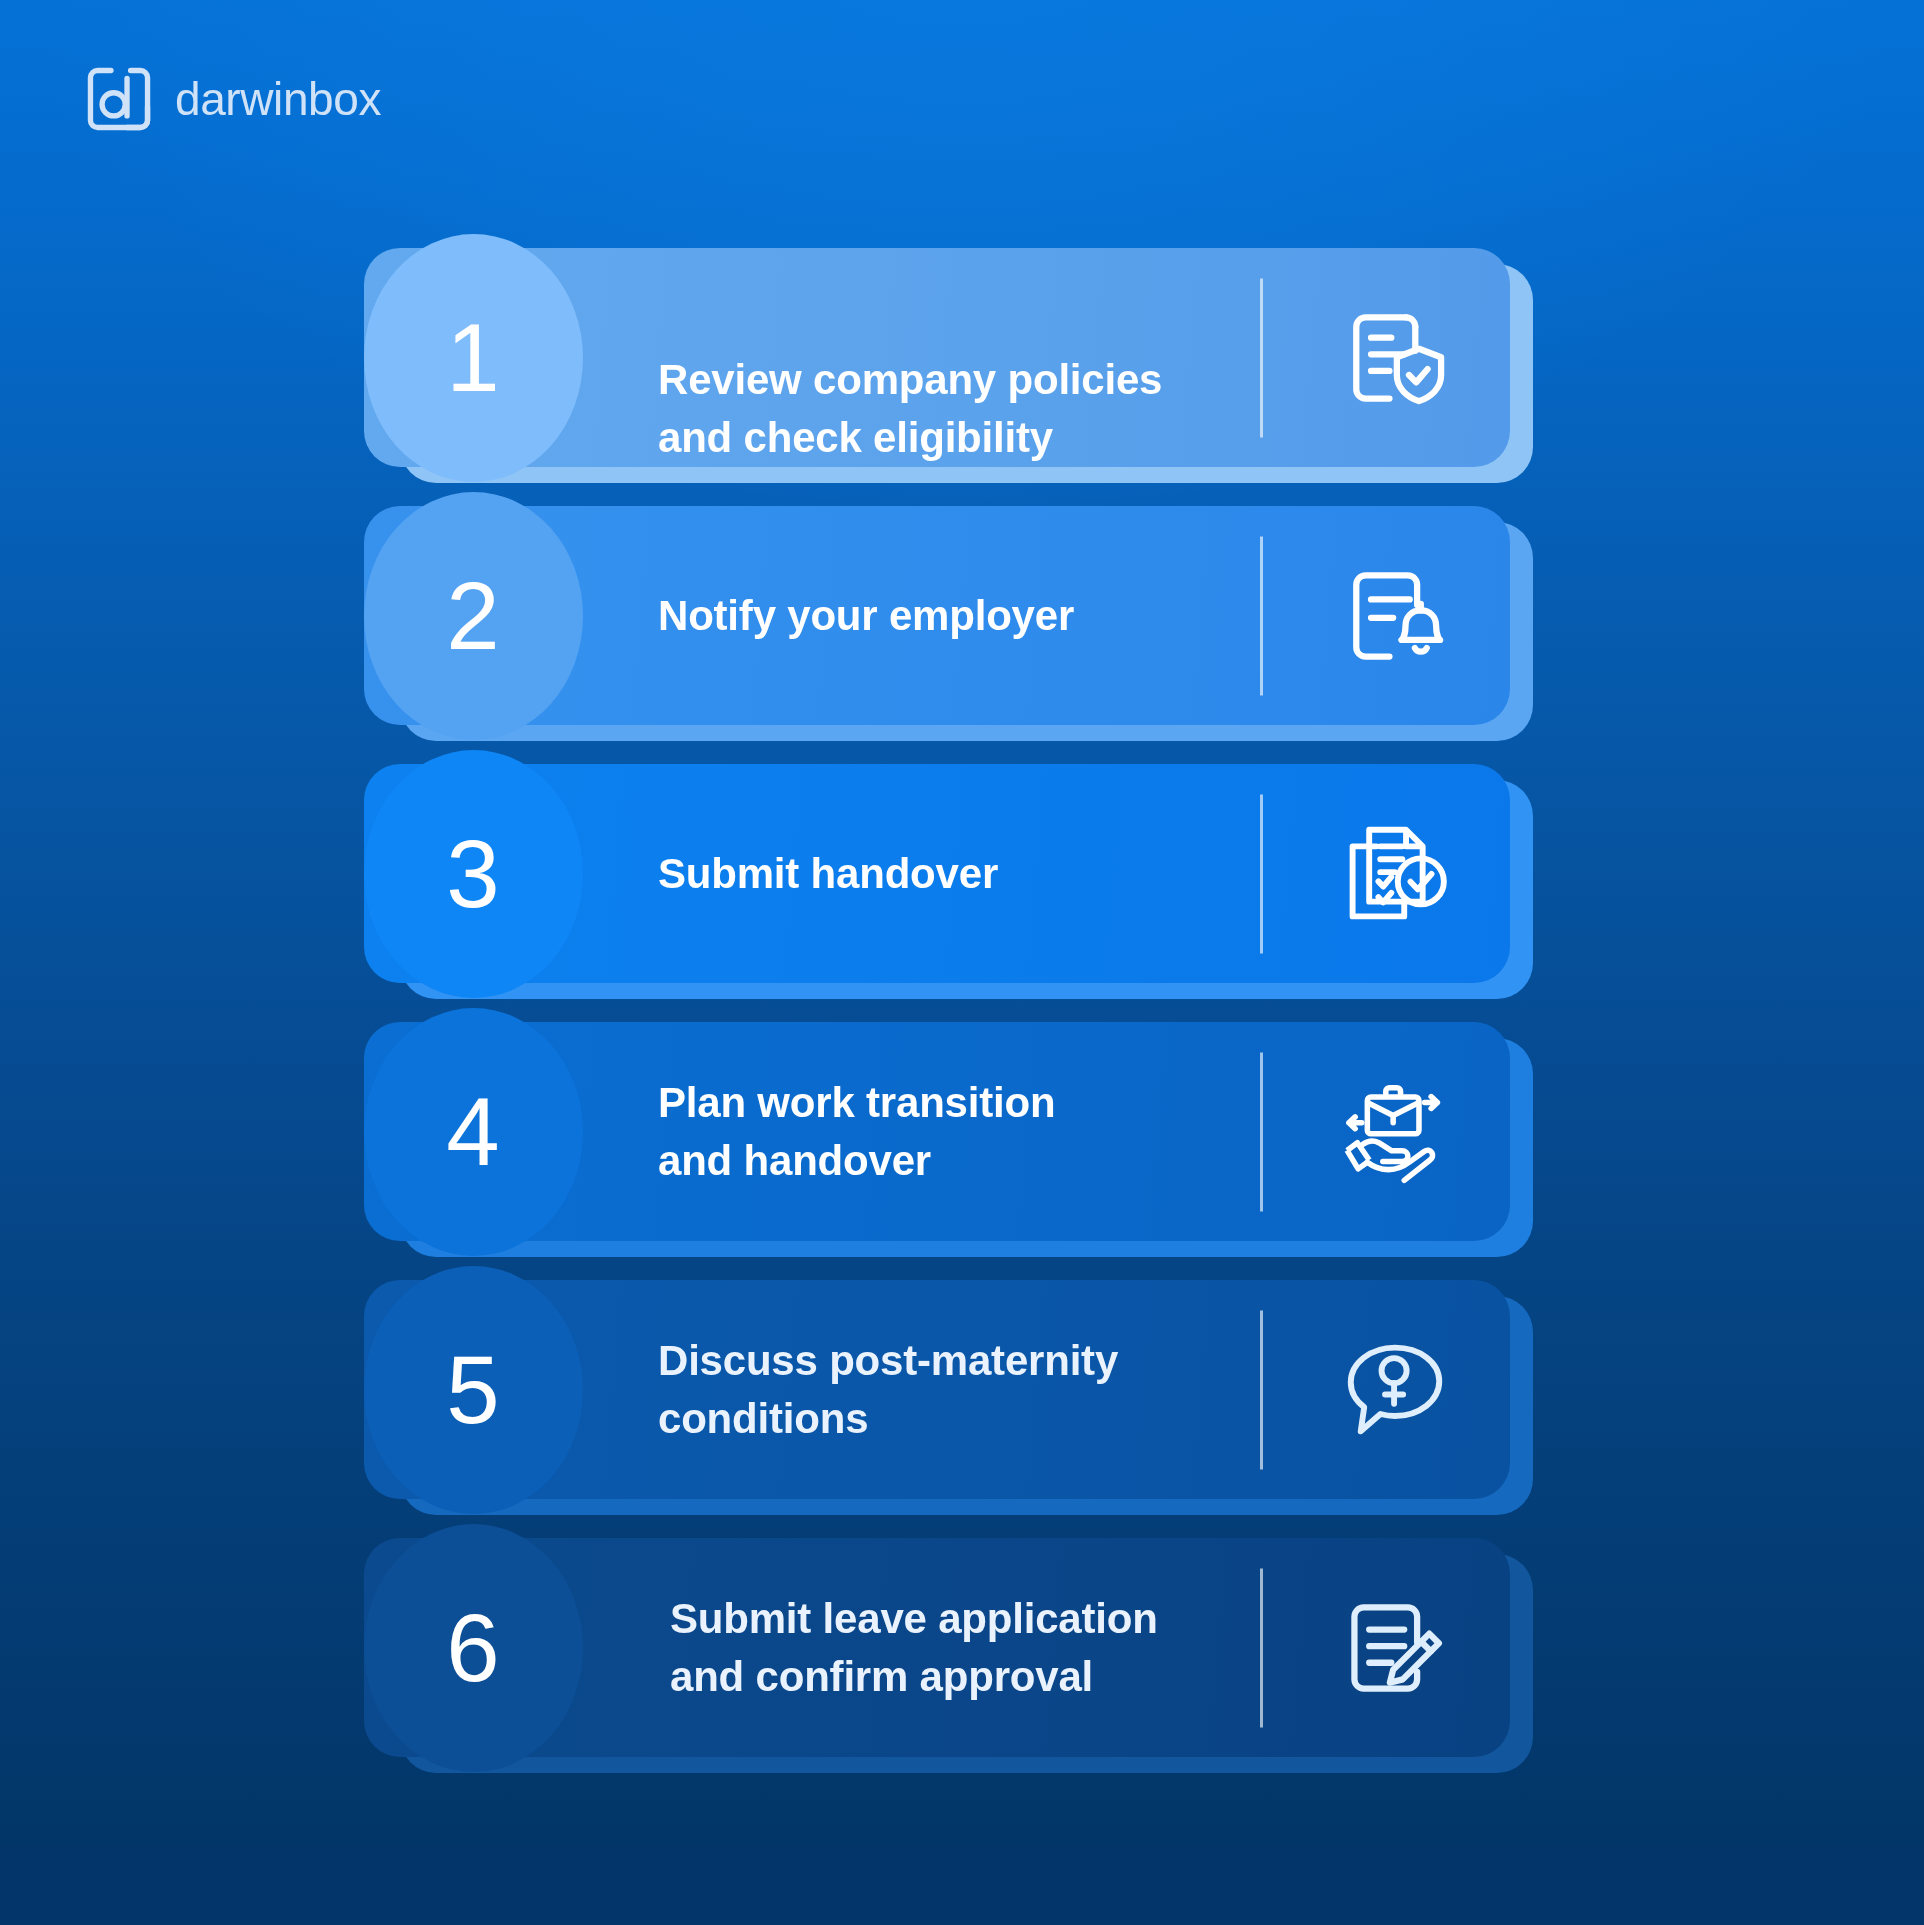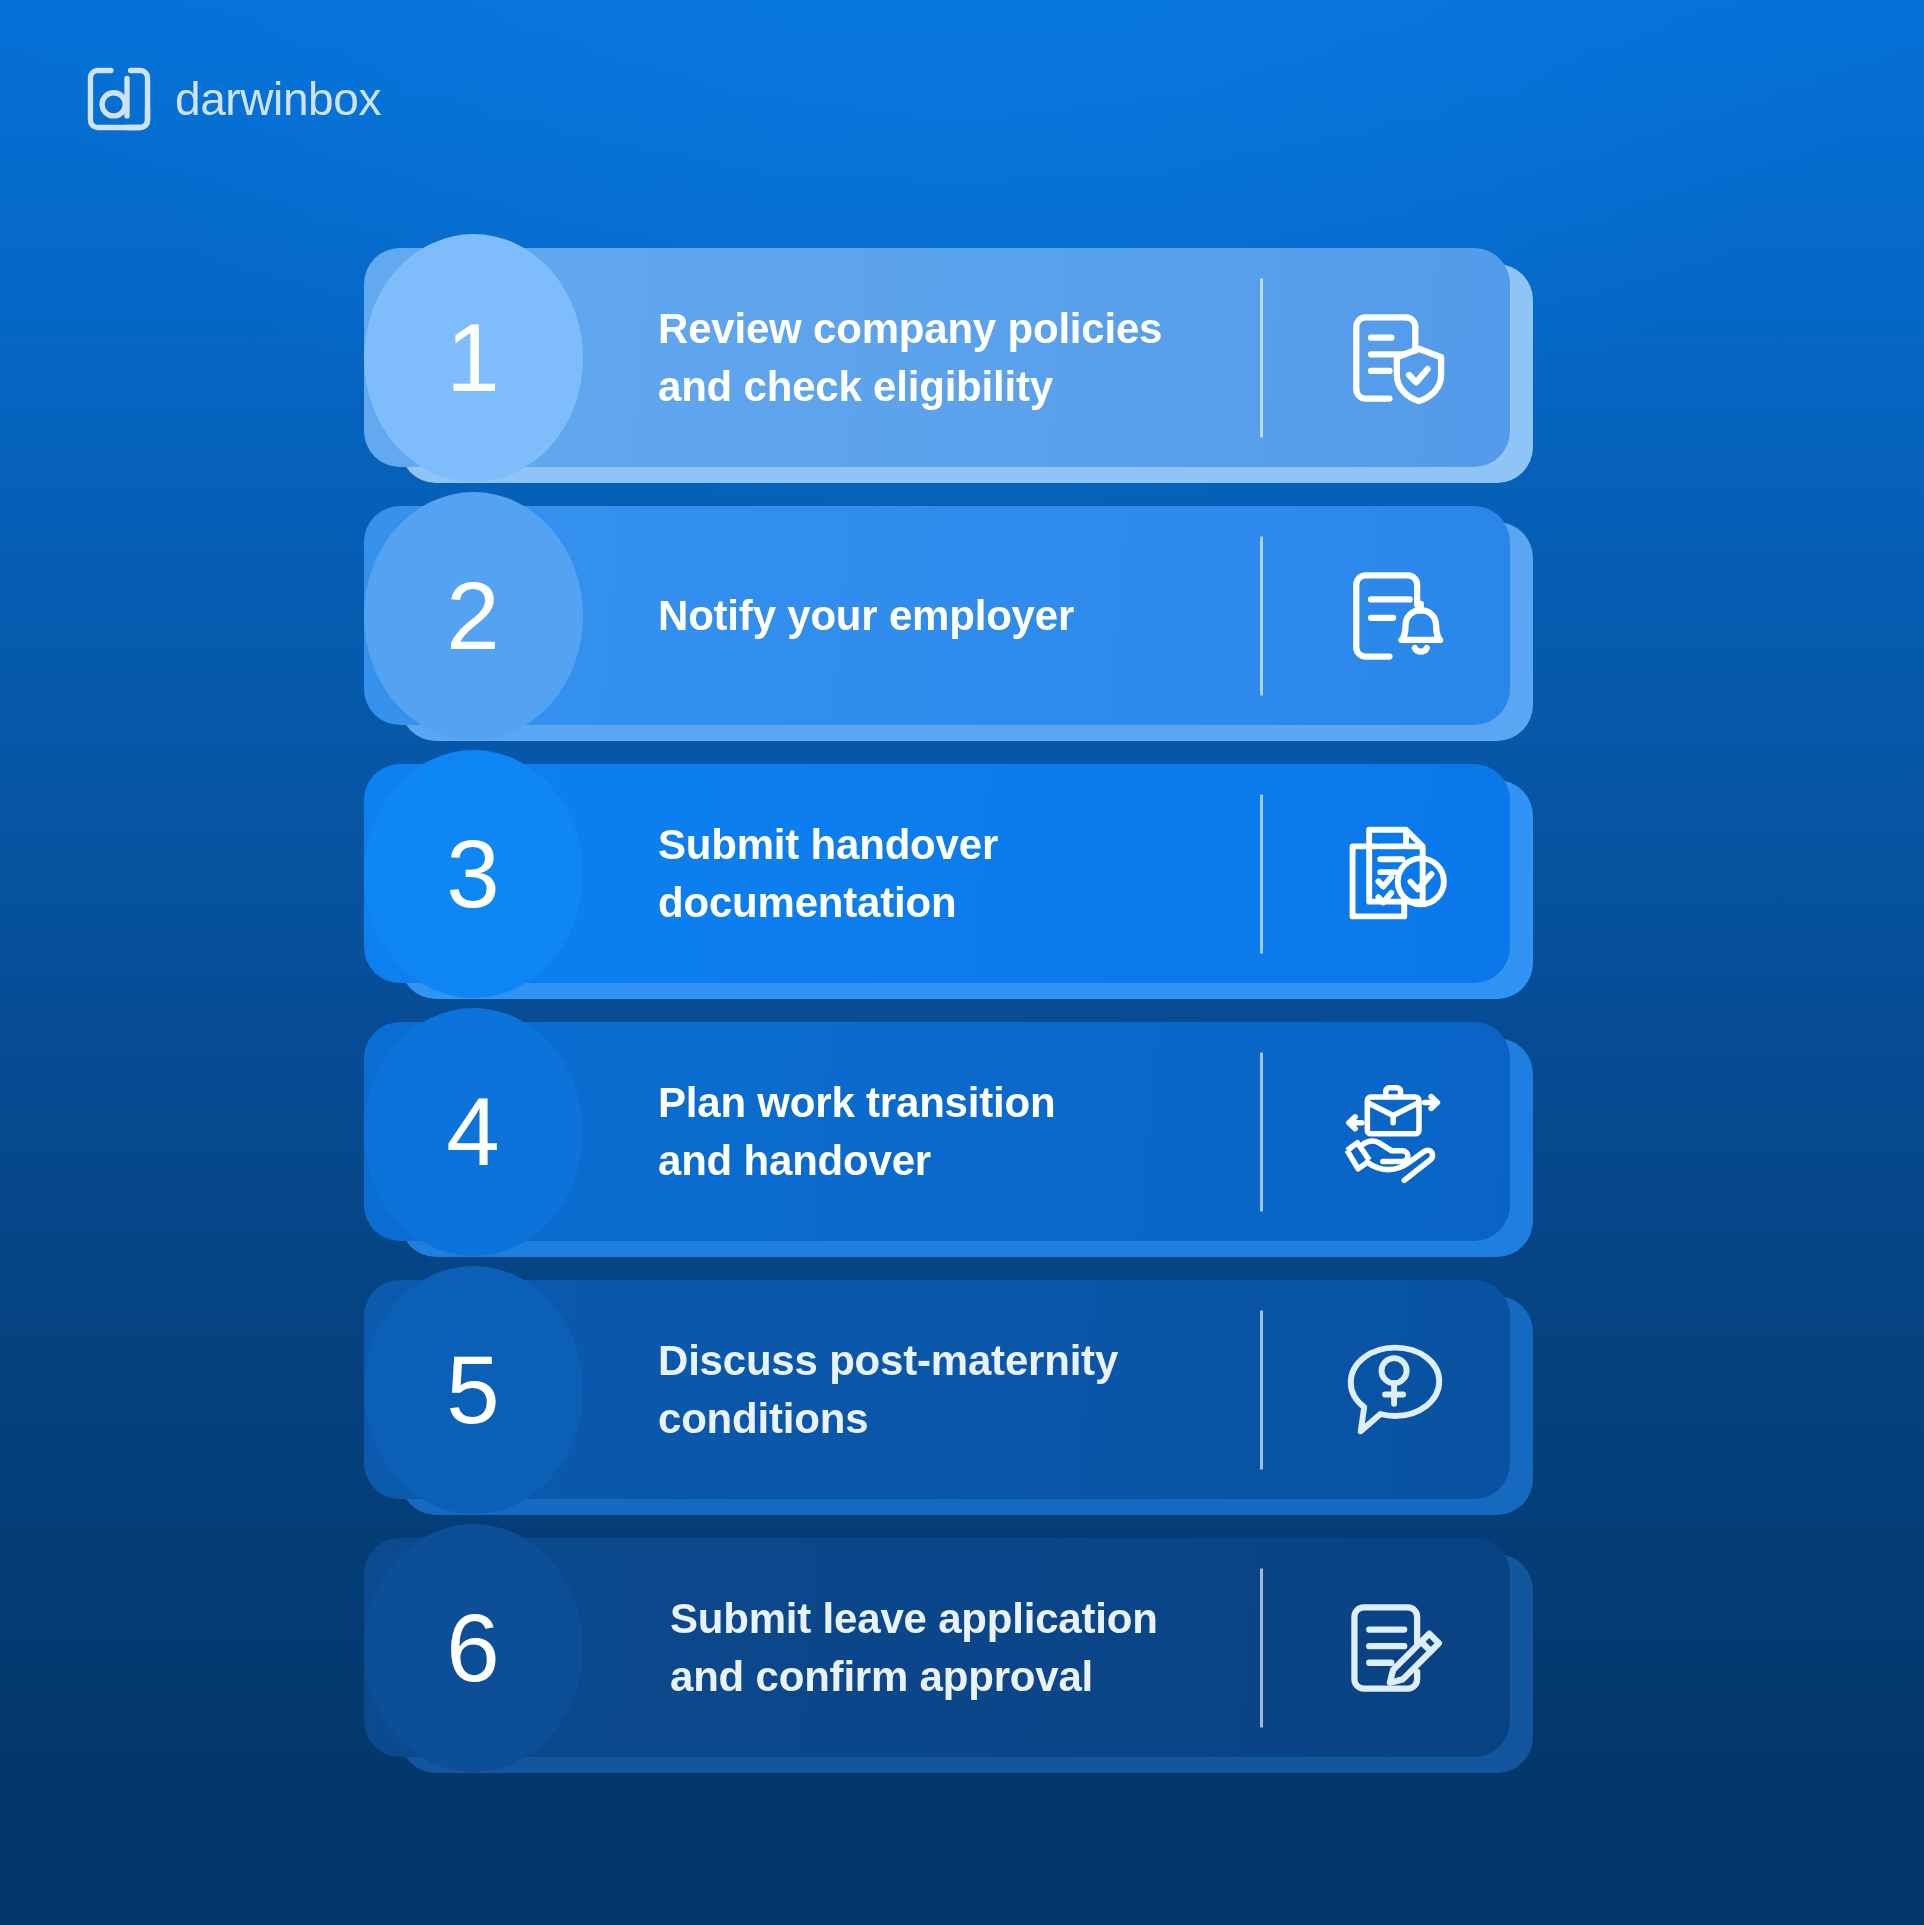--- a/index.html
+++ b/index.html
@@ -140,21 +140,21 @@
     width: 134px;
     height: 134px;
     display: flex;
     align-items: center;
     justify-content: center;
     z-index: 2;
   }
   .step-icon svg { width: 118px; height: 118px; display: block; }
 
   
-  .s1 .step-card  { background: linear-gradient(95deg,#62a9ef 0%,#5ba2ec 55%,#539bea 100%); }
+  .s1 .step-card  { background: linear-gradient(95deg,#62a9ef 0%,#5ba2ec 55%,#539bea 100%); align-items: flex-end; }
   .s1 .step-plate { background: #8fc4f6; }
   .s1 .step-badge { background: #7fbcfb; }
 
   .s2 .step-card  { background: linear-gradient(95deg,#3792ee 0%,#2f8cec 55%,#2b86ea 100%); }
   .s2 .step-plate { background: #5aa6f2; }
   .s2 .step-badge { background: #54a3f3; }
 
   .s3 .step-card  { background: linear-gradient(95deg,#0d81ef 0%,#0b7cec 55%,#0a78ea 100%); }
   .s3 .step-plate { background: #3193f3; }
   .s3 .step-badge { background: #0f86f6; }
@@ -238,21 +238,20 @@
       <div class="step-badge">
         <span class="step-number">2</span>
       </div>
     </div>
 
     <div class="step s3">
       <div class="step-plate"></div>
       <div class="step-card">
         <div class="step-text">
           <span>Submit handover</span>
-          <span class="l2">documentation</span>
         </div>
         <div class="step-divider"></div>
         <div class="step-icon">
           <svg viewBox="0 0 64 64" fill="none" xmlns="http://www.w3.org/2000/svg" aria-hidden="true">
             <path d="M22 17H9v38h28V46" stroke="currentColor" stroke-width="3.2" stroke-linecap="round" stroke-linejoin="round" fill="none"></path>
             <path d="M18 8h20l9 9v30H18V8Z" stroke="currentColor" stroke-width="3.2" stroke-linejoin="round" fill="none"></path>
             <path d="M38 8v9h9" stroke="currentColor" stroke-width="3.2" stroke-linejoin="round" fill="none"></path>
             <path d="M24 17h12M24 24h12M24 31h8" stroke="currentColor" stroke-width="3.2" stroke-linecap="round"></path>
             <path d="m23 36 2.6 2.8L30 33.6" stroke="currentColor" stroke-width="3.2" stroke-linecap="round" stroke-linejoin="round" fill="none"></path>
             <path d="m23 44.6 2.6 2.8L30 42.2" stroke="currentColor" stroke-width="3.2" stroke-linecap="round" stroke-linejoin="round" fill="none"></path>

